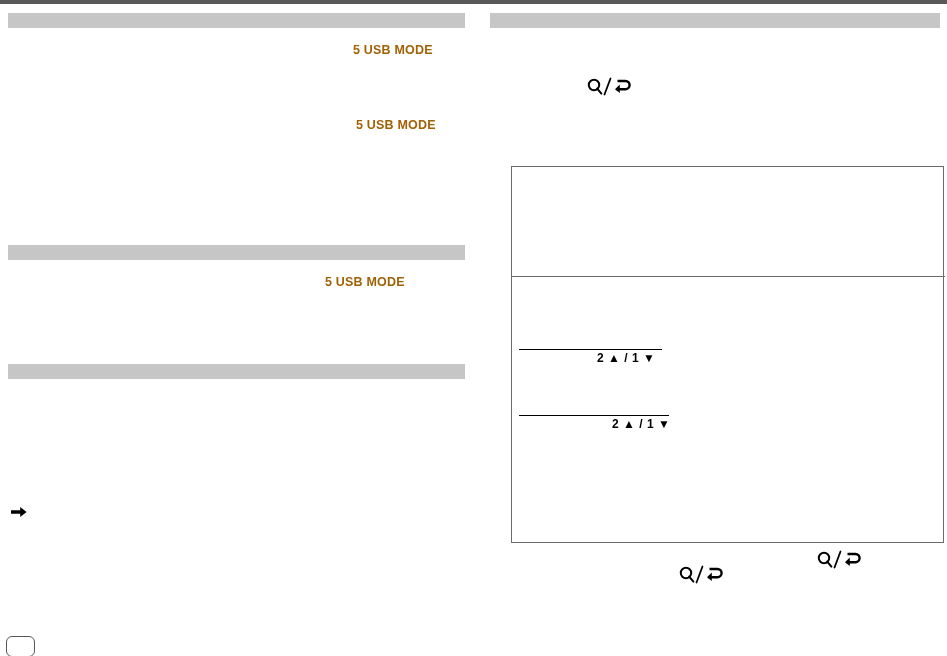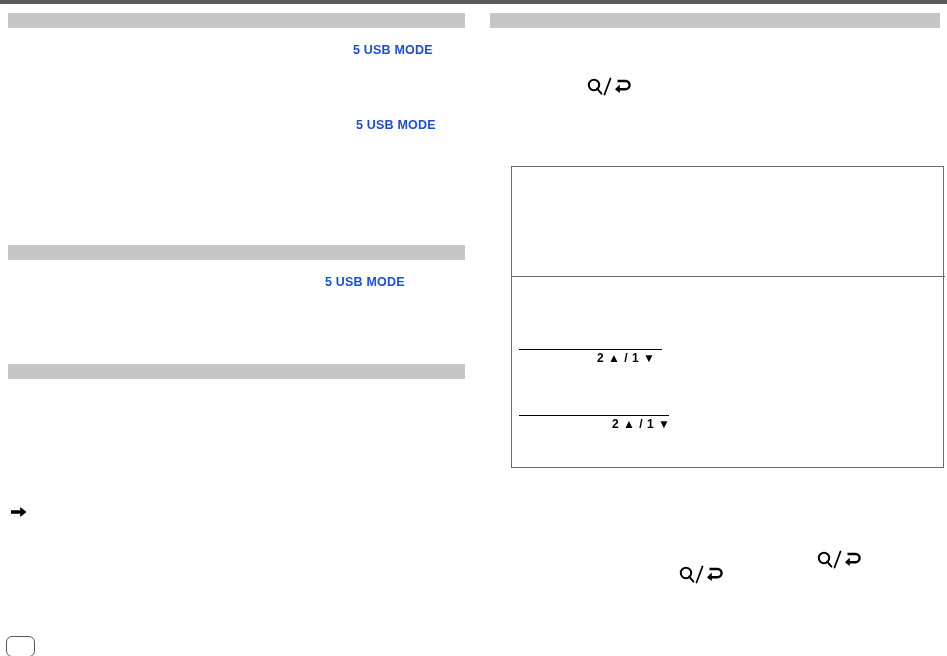--- a/index.html
+++ b/index.html
@@ -36,32 +36,32 @@
   .bar-left-2  { left: 8px;   top: 245px; width: 457px; }
   .bar-left-3  { left: 8px;   top: 364px; width: 457px; }
   .bar-right-1 { left: 490px; top: 13px;  width: 450px; }
 
   .kw {
     position: absolute;
     font-weight: bold;
     font-size: 12.5px;
     letter-spacing: 0.2px;
     white-space: nowrap;
-    color: #1d4ed8;
+    color: #a16207;
   }
   .kw-1 { left: 353px; top: 43px; }
   .kw-2 { left: 356px; top: 118px; }
   .kw-3 { left: 325px; top: 275px; }
 
   .panel {
     position: absolute;
     left: 511px;
     top: 166px;
     width: 433px;
-    height: 302px;
+    height: 377px;
     border: 1px solid #6b6b6b;
     box-sizing: border-box;
     background: #ffffff;
   }
   .panel-divider {
     position: absolute;
     left: 0;
     top: 109px;
     width: 433px;
     height: 1px;

